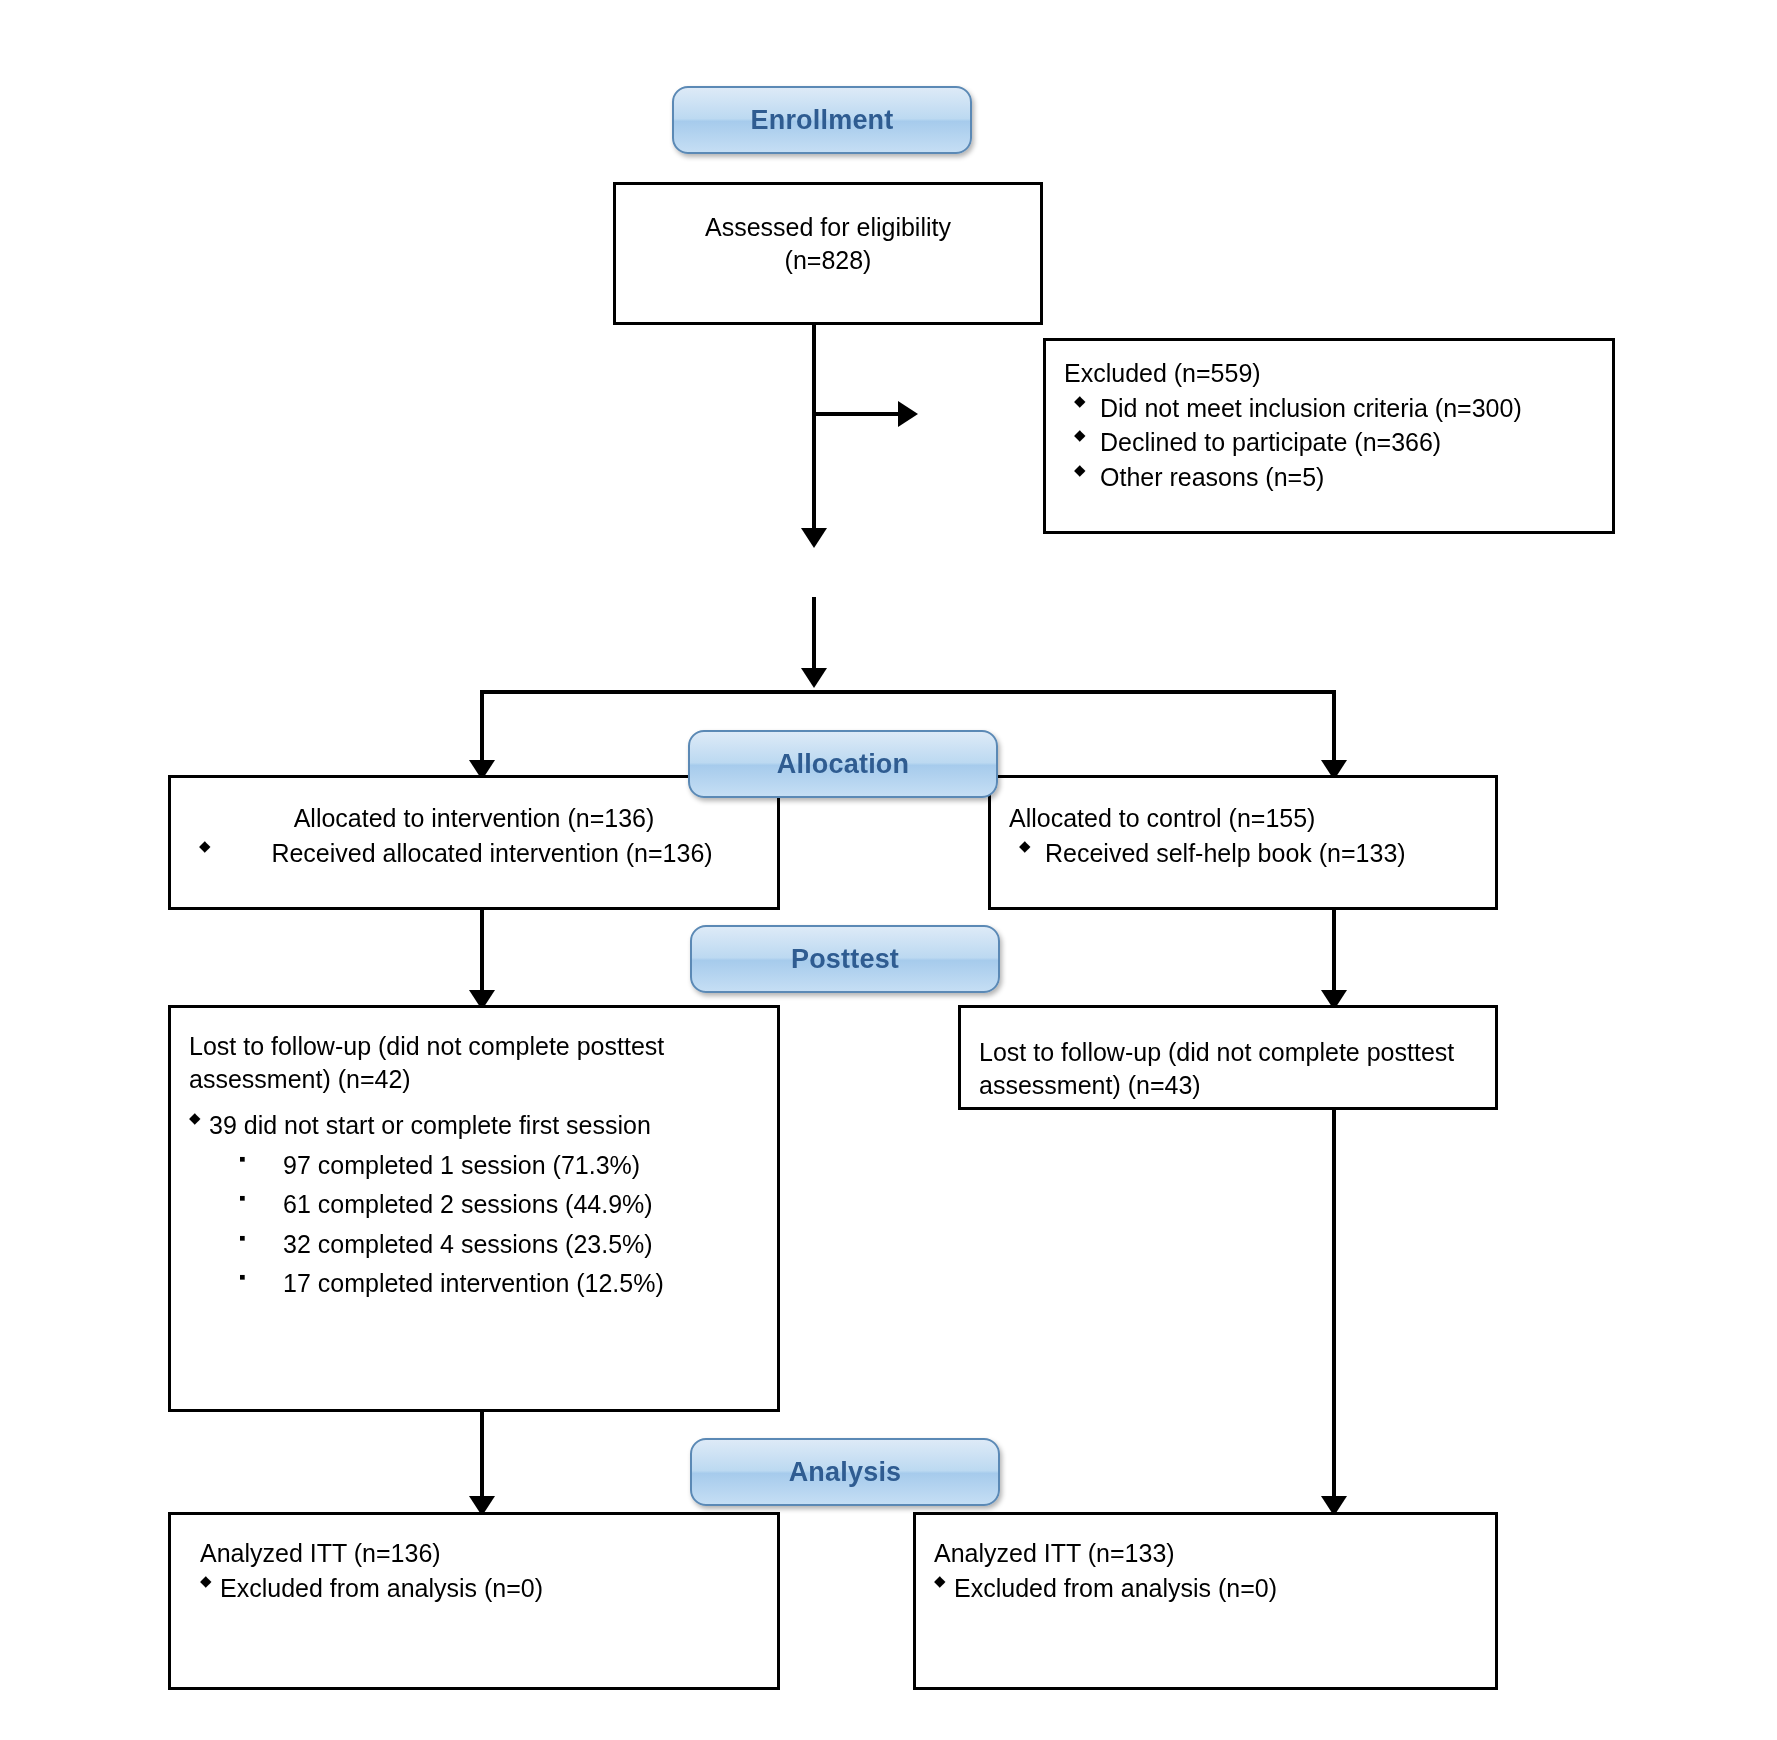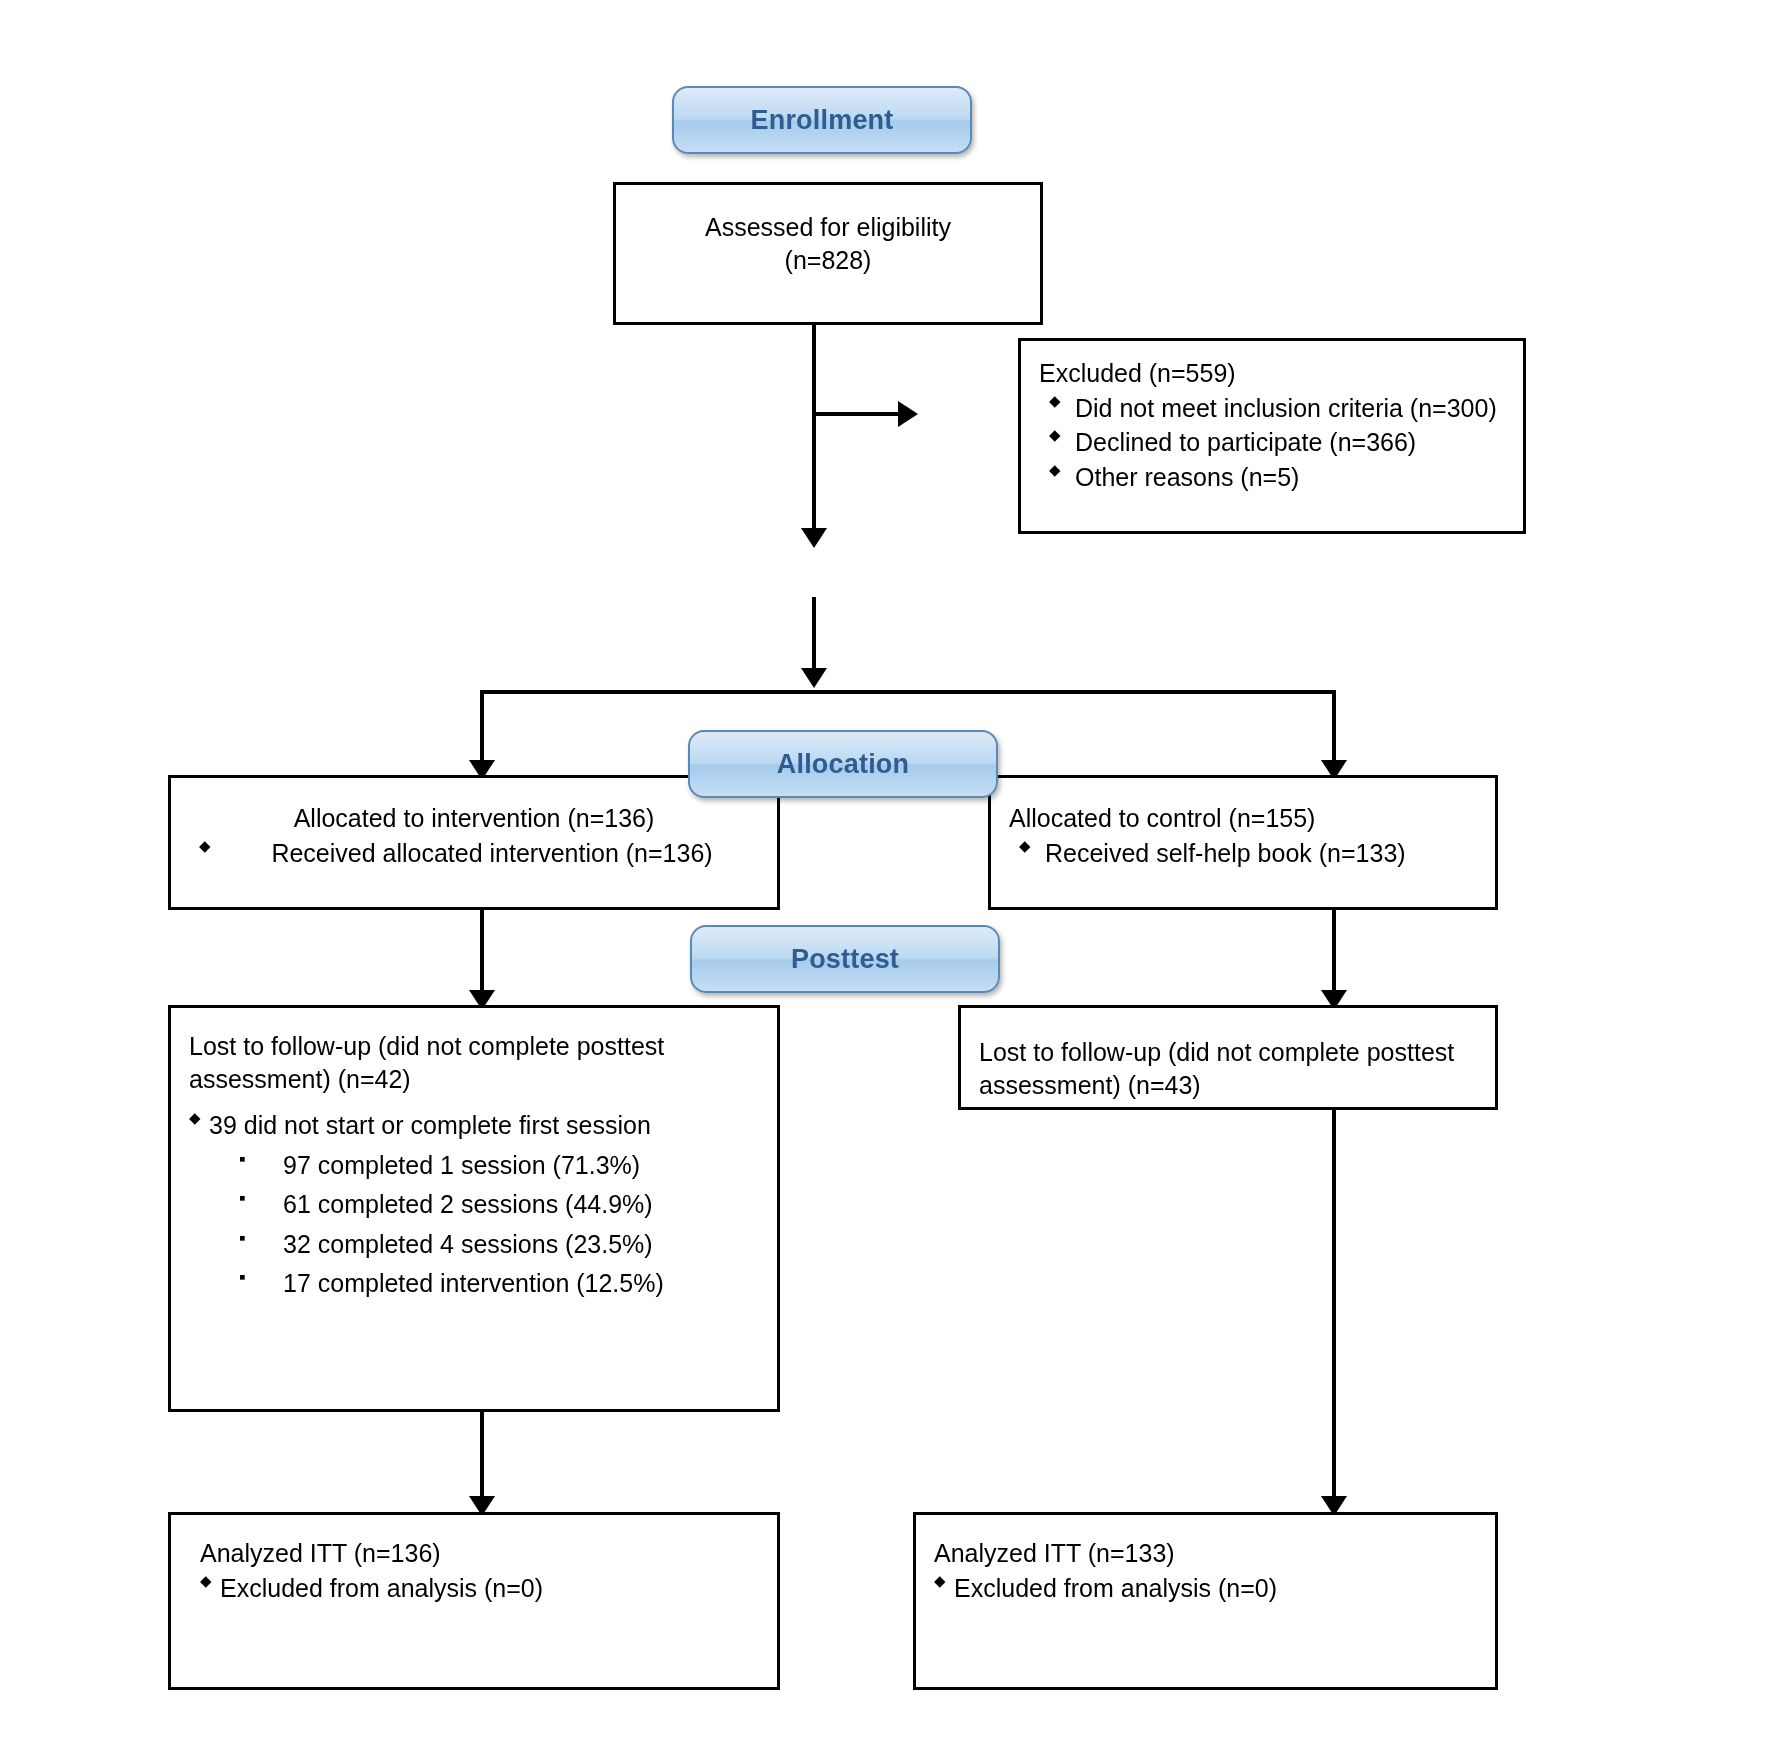--- a/index.html
+++ b/index.html
@@ -161,29 +161,32 @@
   </div>
 
   <div class="stage-pill" style="left:688px; top:730px; width:310px; height:68px;">
     <span>Allocation</span>
   </div>
 
   <div class="stage-pill" style="left:690px; top:925px; width:310px; height:68px;">
     <span>Posttest</span>
   </div>
 
+  <div class="stage-pill" style="left:690px; top:1438px; width:310px; height:68px;">
+    <span>Analysis</span>
+  </div>
 
   <div class="flow-box center" style="left:597px; top:182px; width:430px; height:143px;margin-left:16px;">
     <div class="inner" style="padding-top:26px;">
       <div>Assessed for eligibility</div>
       <div>(n=828)</div>
     </div>
   </div>
 
-  <div class="flow-box" style="left:1018px; top:338px; width:508px; height:196px;">
+  <div class="flow-box" style="left:1043px; top:338px; width:572px; height:196px;">
     <div class="inner">
       <div>Excluded (n=559)</div>
       <ul class="dia">
         <li>Did not meet inclusion criteria (n=300)</li>
         <li>Declined to participate (n=366)</li>
         <li>Other reasons (n=5)</li>
       </ul>
     </div>
   </div>
 

